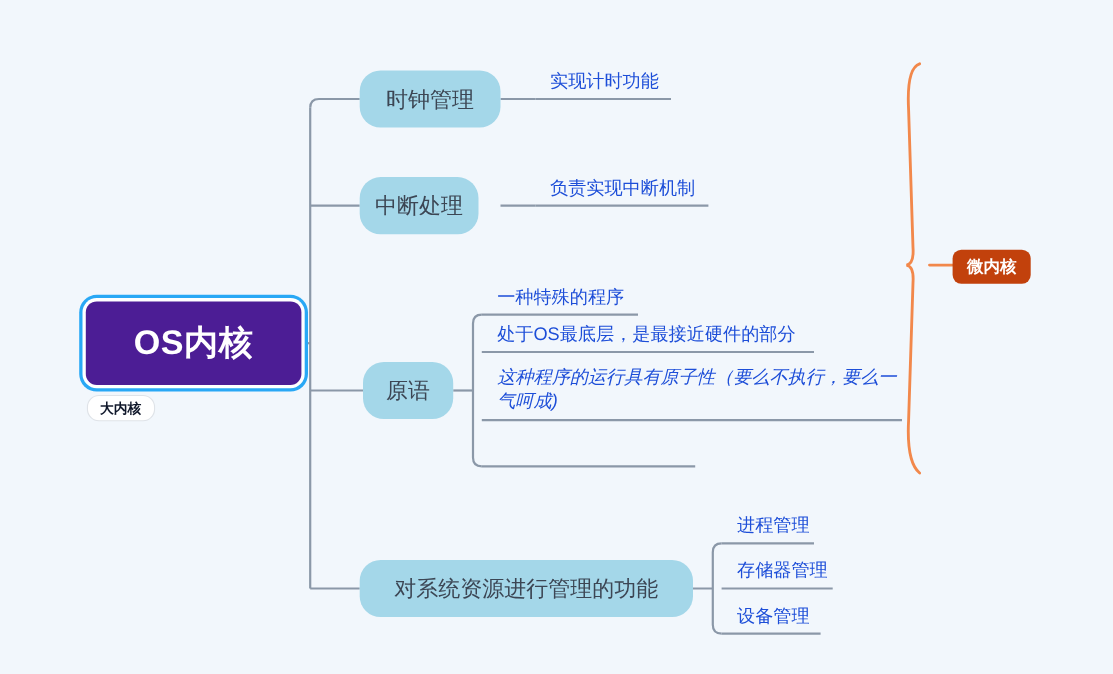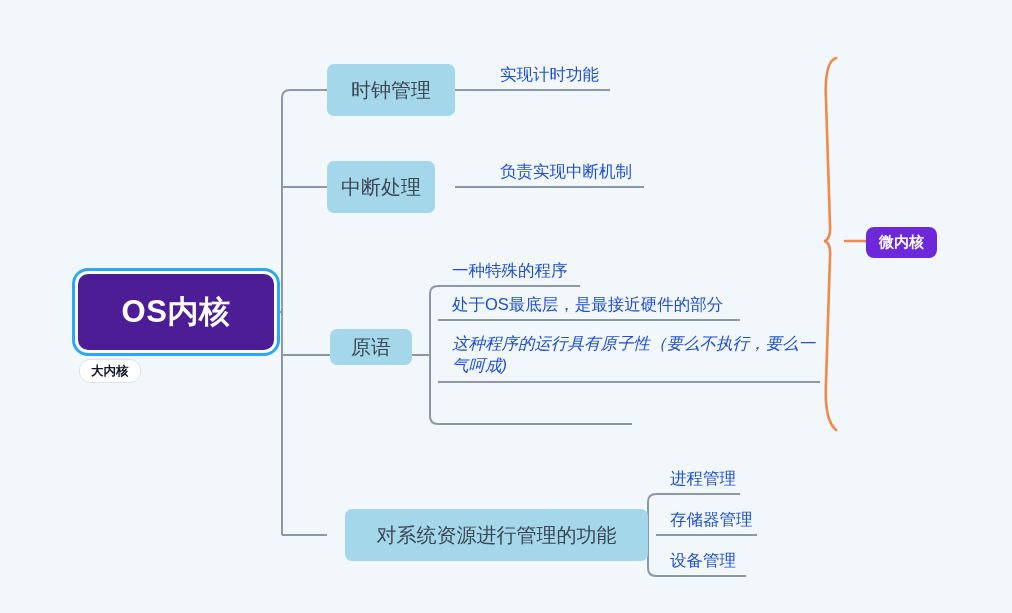--- a/index.html
+++ b/index.html
@@ -62,30 +62,30 @@
     border-radius: 11px;
     color: #0f172a;
     font-size: 12.5px;
     white-space: nowrap;
     font-weight: bold;
   }
 
   
   .branch {
     background: #a4d7e9;
-    border-radius: 7px;
+    border-radius: 19px;
     color: #3c4654;
     font-size: 20px;
     white-space: nowrap;
     padding: 0 16px;
   }
   #branch-clock   { left: 327px; top: 64px;  width: 128px; height: 52px; }
   #branch-intr    { left: 327px; top: 161px; width: 108px; height: 52px; }
-  #branch-prim    { left: 330px; top: 329px; width: 82px;  height: 36px; font-family: Liberation Mono, monospace; }
-  #branch-res     { left: 327px; top: 509px; width: 303px; height: 52px; margin-left: 18px; }
+  #branch-prim    { left: 330px; top: 329px; width: 82px;  height: 52px; font-family: Liberation Mono, monospace; }
+  #branch-res     { left: 327px; top: 509px; width: 303px; height: 52px; }
 
   
   .leaf {
     position: absolute;
     box-sizing: border-box;
     color: #1d4ed8;
     font-size: 16.5px;
     line-height: 1.35;
     padding: 0 4px 5px 8px;
     display: flex;
@@ -98,21 +98,21 @@
   
   #summary-badge {
     position: absolute;
     left: 866px;
     top: 227px;
     height: 31px;
     padding: 0 13px;
     display: flex;
     align-items: center;
     justify-content: center;
-    background: #6d28d9;
+    background: #c2410c;
     border-radius: 8px;
     color: #ffffff;
     font-size: 15px;
     font-weight: bold;
     white-space: nowrap;
   }
 </style>
 </head>
 <body>
 

